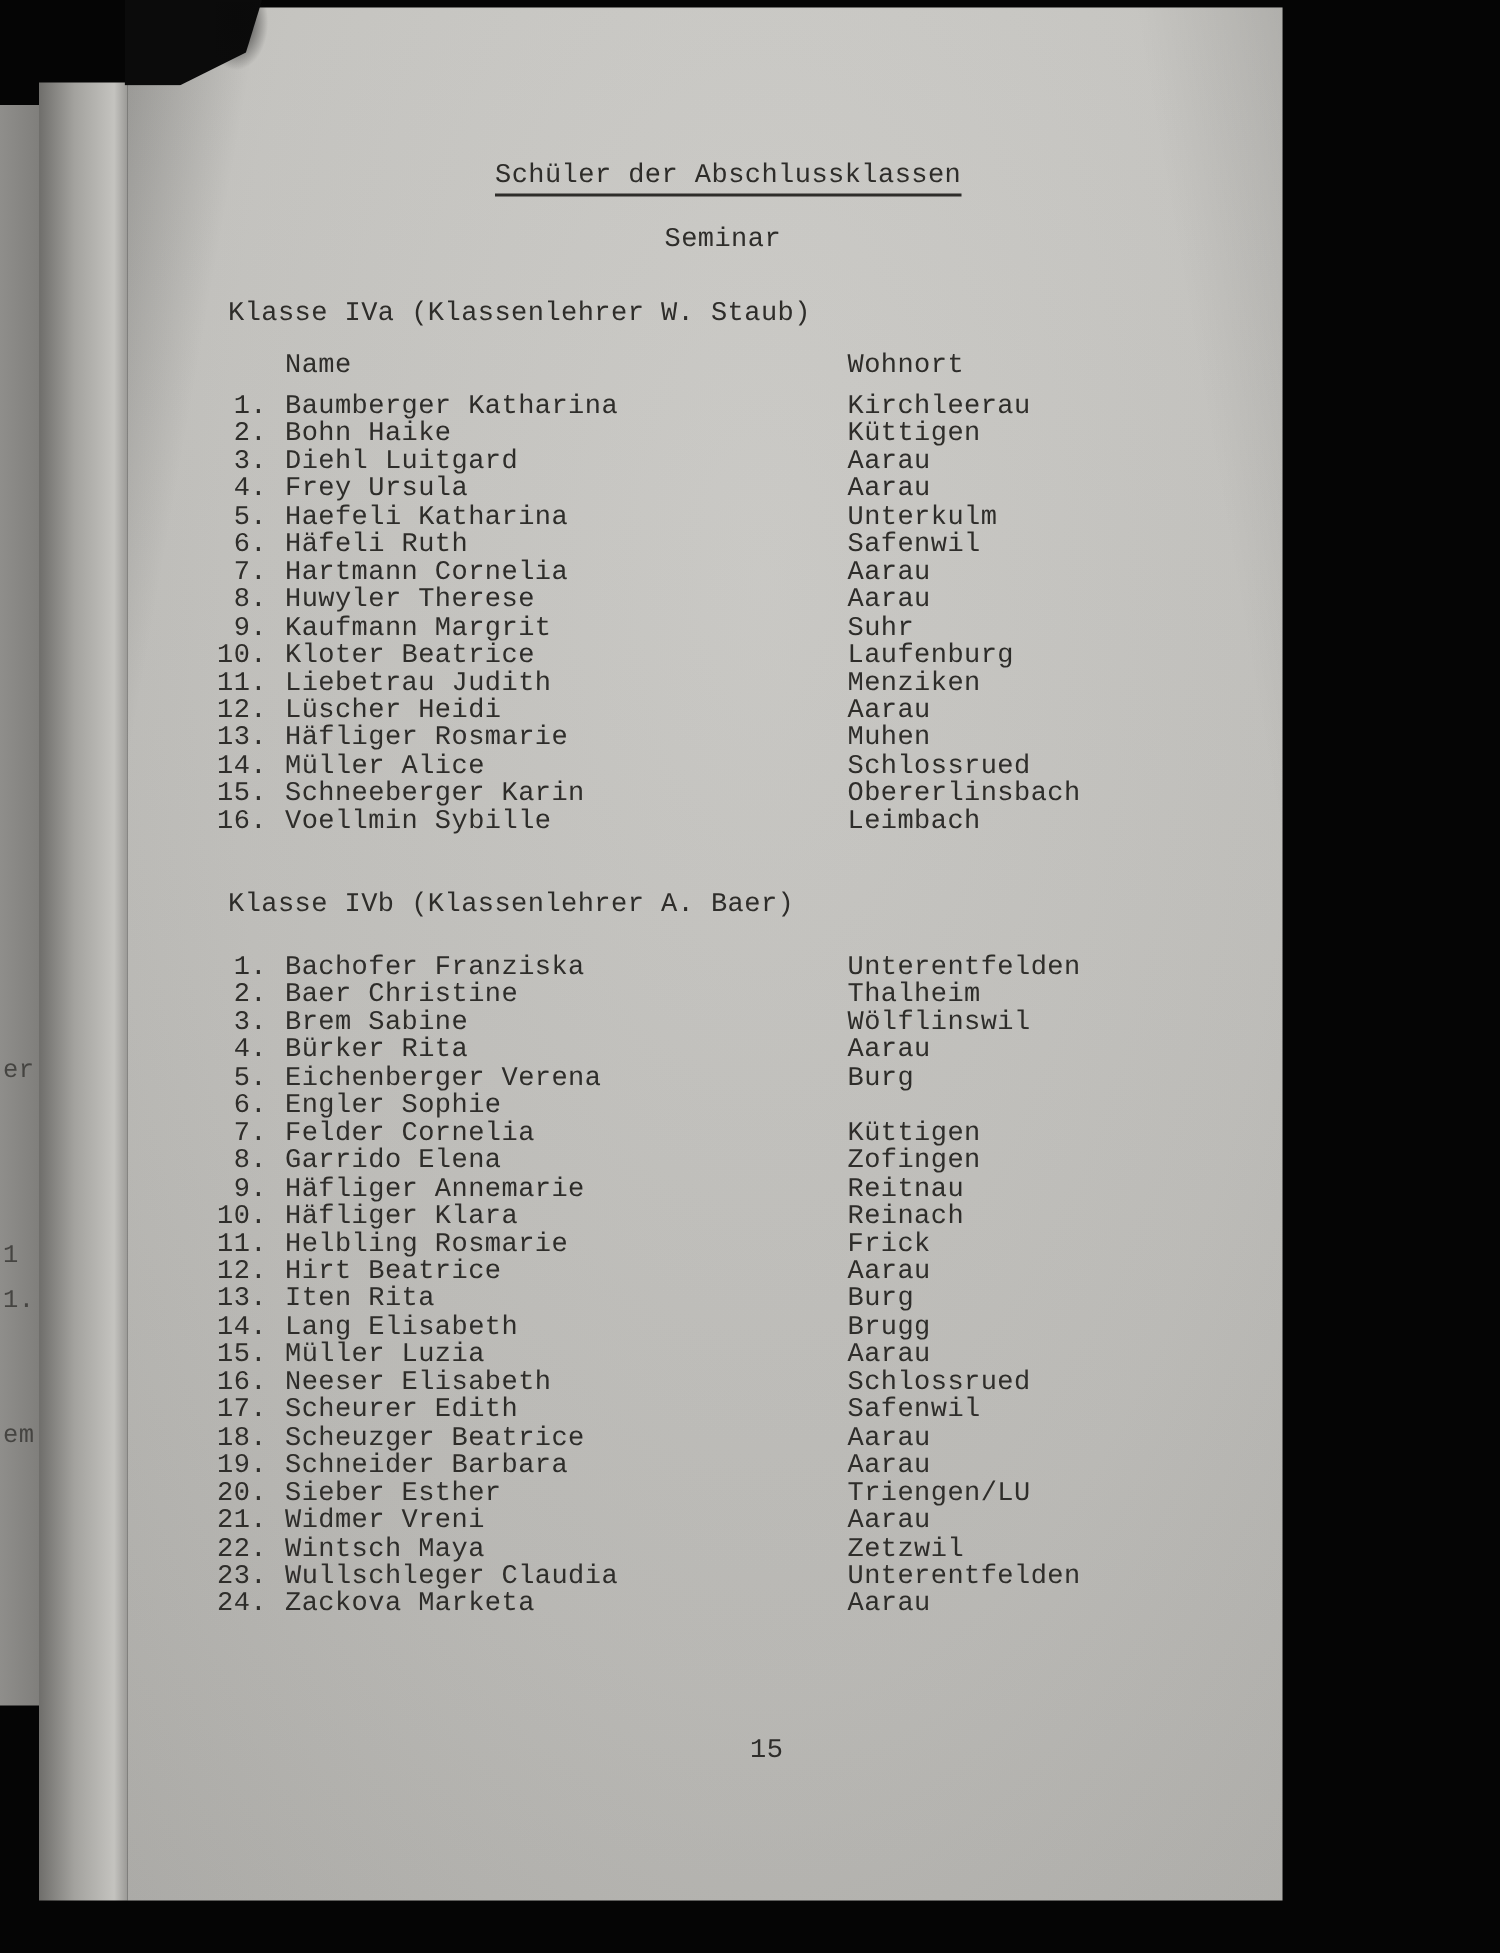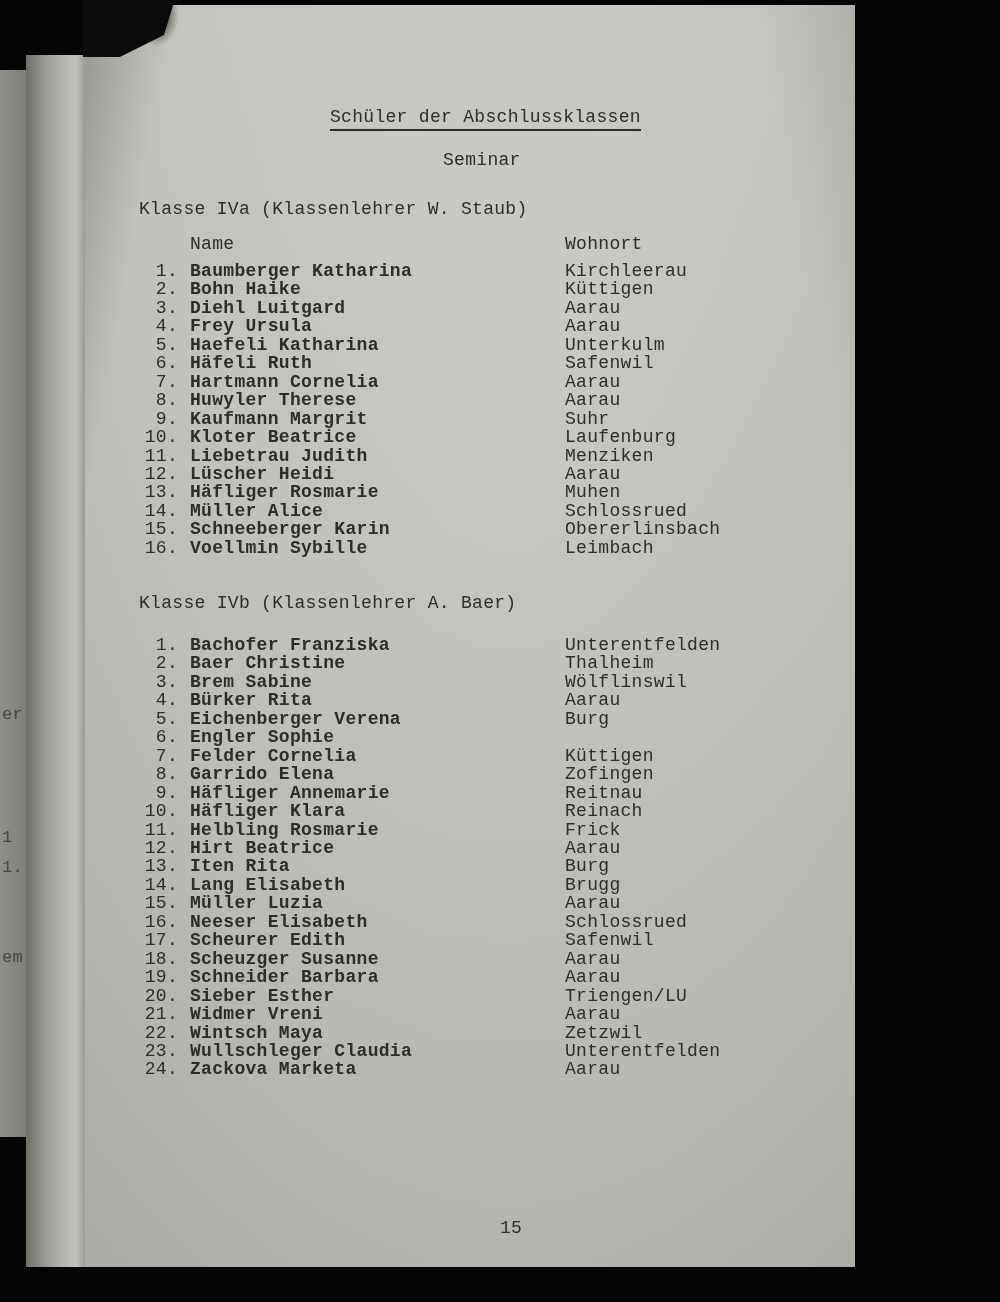--- a/index.html
+++ b/index.html
@@ -46,33 +46,33 @@
   .smudge{
     position:absolute;left:58px;top:-4px;width:36px;height:46px;
     background:radial-gradient(ellipse at 40% 30%,rgba(10,10,10,0.9),rgba(10,10,10,0) 70%);
   }
   .title{
     position:absolute;left:245px;top:103px;
     border-bottom:2px solid #2e2d2a;padding-bottom:3px;
     white-space:nowrap;
   }
   .subtitle{position:absolute;left:358px;top:146px;white-space:nowrap;}
-  .section-heading{position:absolute;left:54px;white-space:nowrap;}
+  .section-heading{position:absolute;left:67px;white-space:nowrap;}
   .sec-0{top:195px;}
   .sec-1{top:589px;}
   .col-header-name{position:absolute;left:105px;top:230px;}
   .col-header-wohnort{position:absolute;left:480px;top:230px;}
   .rows{position:absolute;left:0;right:20px;}
   .rows-0{top:257px;}
   .rows-1{top:631px;}
   .row{display:flex;}
   .nr{width:93px;text-align:right;flex:0 0 auto;}
-  .nm{width:387px;padding-left:12px;box-sizing:border-box;flex:0 0 auto;white-space:nowrap;font-weight:bold;}
+  .nm{width:387px;padding-left:12px;box-sizing:border-box;flex:0 0 auto;white-space:nowrap;}
   .wo{flex:1 1 auto;white-space:nowrap;font-family:Liberation Mono, monospace;}
-  .pagenum{position:absolute;left:415px;top:1214px;}
+  .pagenum{position:absolute;left:415px;top:1153px;}
 </style>
 </head>
 <body>
 
 <div class="canvas">
 
   <div class="far-left-strip" id="fragment-strip">
       <span class="edge-fragment" style="top: 635px;">er</span>
       <span class="edge-fragment" style="top: 758px;">1</span>
       <span class="edge-fragment" style="top: 788px;">1.</span>
@@ -258,21 +258,21 @@
           <span class="nm">Neeser Elisabeth</span>
           <span class="wo">Schlossrued</span>
         </div>
         <div class="row">
           <span class="nr">17.</span>
           <span class="nm">Scheurer Edith</span>
           <span class="wo">Safenwil</span>
         </div>
         <div class="row">
           <span class="nr">18.</span>
-          <span class="nm">Scheuzger Susanne</span>
+          <span class="nm">Scheuzger Beatrice</span>
           <span class="wo">Aarau</span>
         </div>
         <div class="row">
           <span class="nr">19.</span>
           <span class="nm">Schneider Barbara</span>
           <span class="wo">Aarau</span>
         </div>
         <div class="row">
           <span class="nr">20.</span>
           <span class="nm">Sieber Esther</span>

